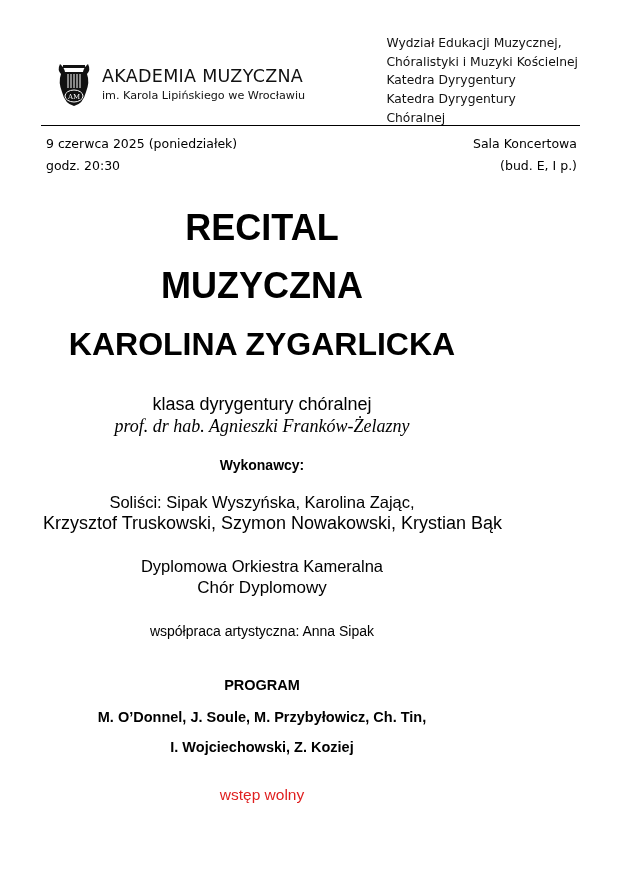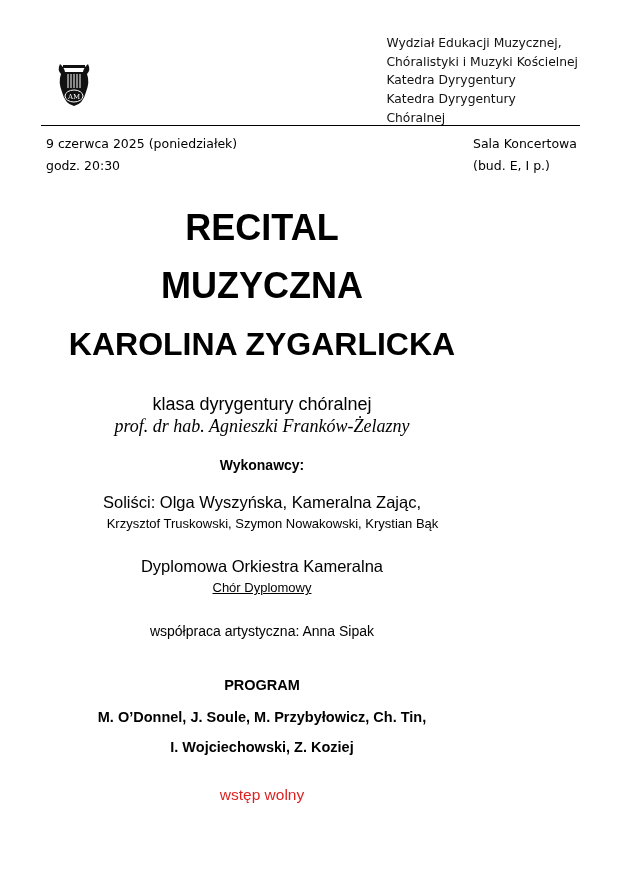--- a/index.html
+++ b/index.html
@@ -10,34 +10,34 @@
     .lyre { width: 36px; height: 48px; }
     .logo-text { margin-left: 10px; display: flex; flex-direction: column; }
     .logo-name { font-family: "DejaVu Sans", sans-serif; font-size: 17.5px; letter-spacing: 0.3px; line-height: 22px; color: #111; }
     .logo-sub { font-family: "DejaVu Sans", sans-serif; font-size: 11.2px; line-height: 16px; color: #111; margin-top: 1px; }
 
     .dept { position: absolute; right: 42px; top: 34px; text-align: left; font-family: "DejaVu Sans", sans-serif; font-size: 12.3px; line-height: 18.7px; color: #111; }
 
     .rule { position: absolute; left: 41px; right: 40px; top: 125px; border-top: 1.5px solid #000; }
 
     .info-left { position: absolute; left: 46px; top: 133px; font-family: "DejaVu Sans", sans-serif; font-size: 12.5px; line-height: 22px; }
-    .info-right { position: absolute; right: 43px; top: 133px; font-family: "DejaVu Sans", sans-serif; font-size: 12.5px; line-height: 22px; }
+    .info-right { position: absolute; right: 43px; top: 133px; text-align: right; font-family: "DejaVu Sans", sans-serif; font-size: 12.5px; line-height: 22px; }
 
     .center { position: absolute; left: 0; width: 524px; text-align: center; }
     .t1 { top: 206px; font-weight: bold; font-size: 36px; line-height: 44px; }
     .t2 { top: 264px; font-weight: bold; font-size: 36px; line-height: 44px; }
     .t3 { top: 324px; font-weight: bold; font-size: 32px; line-height: 40px; }
 
     .cls { top: 393px; font-size: 18px; line-height: 22px; }
     .prof { top: 415px; font-size: 18px; line-height: 22px; font-style: italic; font-family: Liberation Serif, serif; }
     .perf-label { top: 456px; font-size: 14px; font-weight: bold; line-height: 18px; }
     .sol1 { top: 492px; font-size: 16.5px; line-height: 21px; }
-    .sol2 { top: 513px; font-size: 13px; line-height: 21px; padding-left: 21px; }
+    .sol2 { top: 513px; font-size: 18px; line-height: 21px; padding-left: 21px; }
     .orch { top: 556px; font-size: 16.5px; line-height: 21px; }
-    .choir { top: 577px; font-size: 13px; line-height: 21px; text-decoration: underline; }
+    .choir { top: 577px; font-size: 17px; line-height: 21px; }
     .collab { top: 621px; font-size: 14px; line-height: 21px; text-align: center; }
     .prog { top: 676px; font-size: 14.5px; font-weight: bold; line-height: 18px; }
     .comp1 { top: 708px; font-size: 14.5px; font-weight: bold; line-height: 18px; }
     .comp2 { top: 738px; font-size: 14.5px; font-weight: bold; line-height: 18px; }
     .free { top: 785px; font-size: 15.5px; line-height: 20px; color: #e01f1f; }
   </style>
 </head>
 <body>
 
 <div class="logo">
@@ -47,20 +47,24 @@
     <g stroke="#fff" stroke-width="1">
       <line x1="12" y1="14" x2="12" y2="28"></line>
       <line x1="15" y1="14" x2="15" y2="28"></line>
       <line x1="18" y1="14" x2="18" y2="28"></line>
       <line x1="21" y1="14" x2="21" y2="28"></line>
       <line x1="24" y1="14" x2="24" y2="28"></line>
     </g>
     <ellipse cx="18" cy="36" rx="9" ry="6" fill="none" stroke="#fff" stroke-width="1"></ellipse>
     <text x="18" y="39" font-size="7" text-anchor="middle" fill="#fff" font-family="DejaVu Serif, serif">AM</text>
   </svg>
+  <div class="logo-text">
+    <span class="logo-name">AKADEMIA MUZYCZNA</span>
+    <span class="logo-sub">im. Karola Lipińskiego we Wrocławiu</span>
+  </div>
 </div>
 
 <div class="dept">
   <div>Wydział Edukacji Muzycznej,</div>
   <div>Chóralistyki i Muzyki Kościelnej</div>
   <div>Katedra Dyrygentury</div>
   <div>Katedra Dyrygentury</div>
   <div>Chóralnej</div>
 </div>
 
@@ -76,21 +80,21 @@
 </div>
 
 <div class="center t1">RECITAL</div>
 <div class="center t2">MUZYCZNA</div>
 <div class="center t3">KAROLINA ZYGARLICKA</div>
 
 <div class="center cls">klasa dyrygentury chóralnej</div>
 <div class="center prof">prof. dr hab. Agnieszki Franków-Żelazny</div>
 
 <div class="center perf-label">Wykonawcy:</div>
-<div class="center sol1">Soliści: Olga Wyszyńska, Kameralna Zając,</div>
+<div class="center sol1">Soliści: Sipak Wyszyńska, Karolina Zając,</div>
 <div class="center sol2">Krzysztof Truskowski, Szymon Nowakowski, Krystian Bąk</div>
 <div class="center orch">Dyplomowa Orkiestra Kameralna</div>
 <div class="center choir">Chór Dyplomowy</div>
 <div class="center collab">współpraca artystyczna: Anna Sipak</div>
 
 <div class="center prog">PROGRAM</div>
 <div class="center comp1">M. O’Donnel, J. Soule, M. Przybyłowicz, Ch. Tin,</div>
 <div class="center comp2">I. Wojciechowski, Z. Koziej</div>
 
 <div class="center free">wstęp wolny</div>

